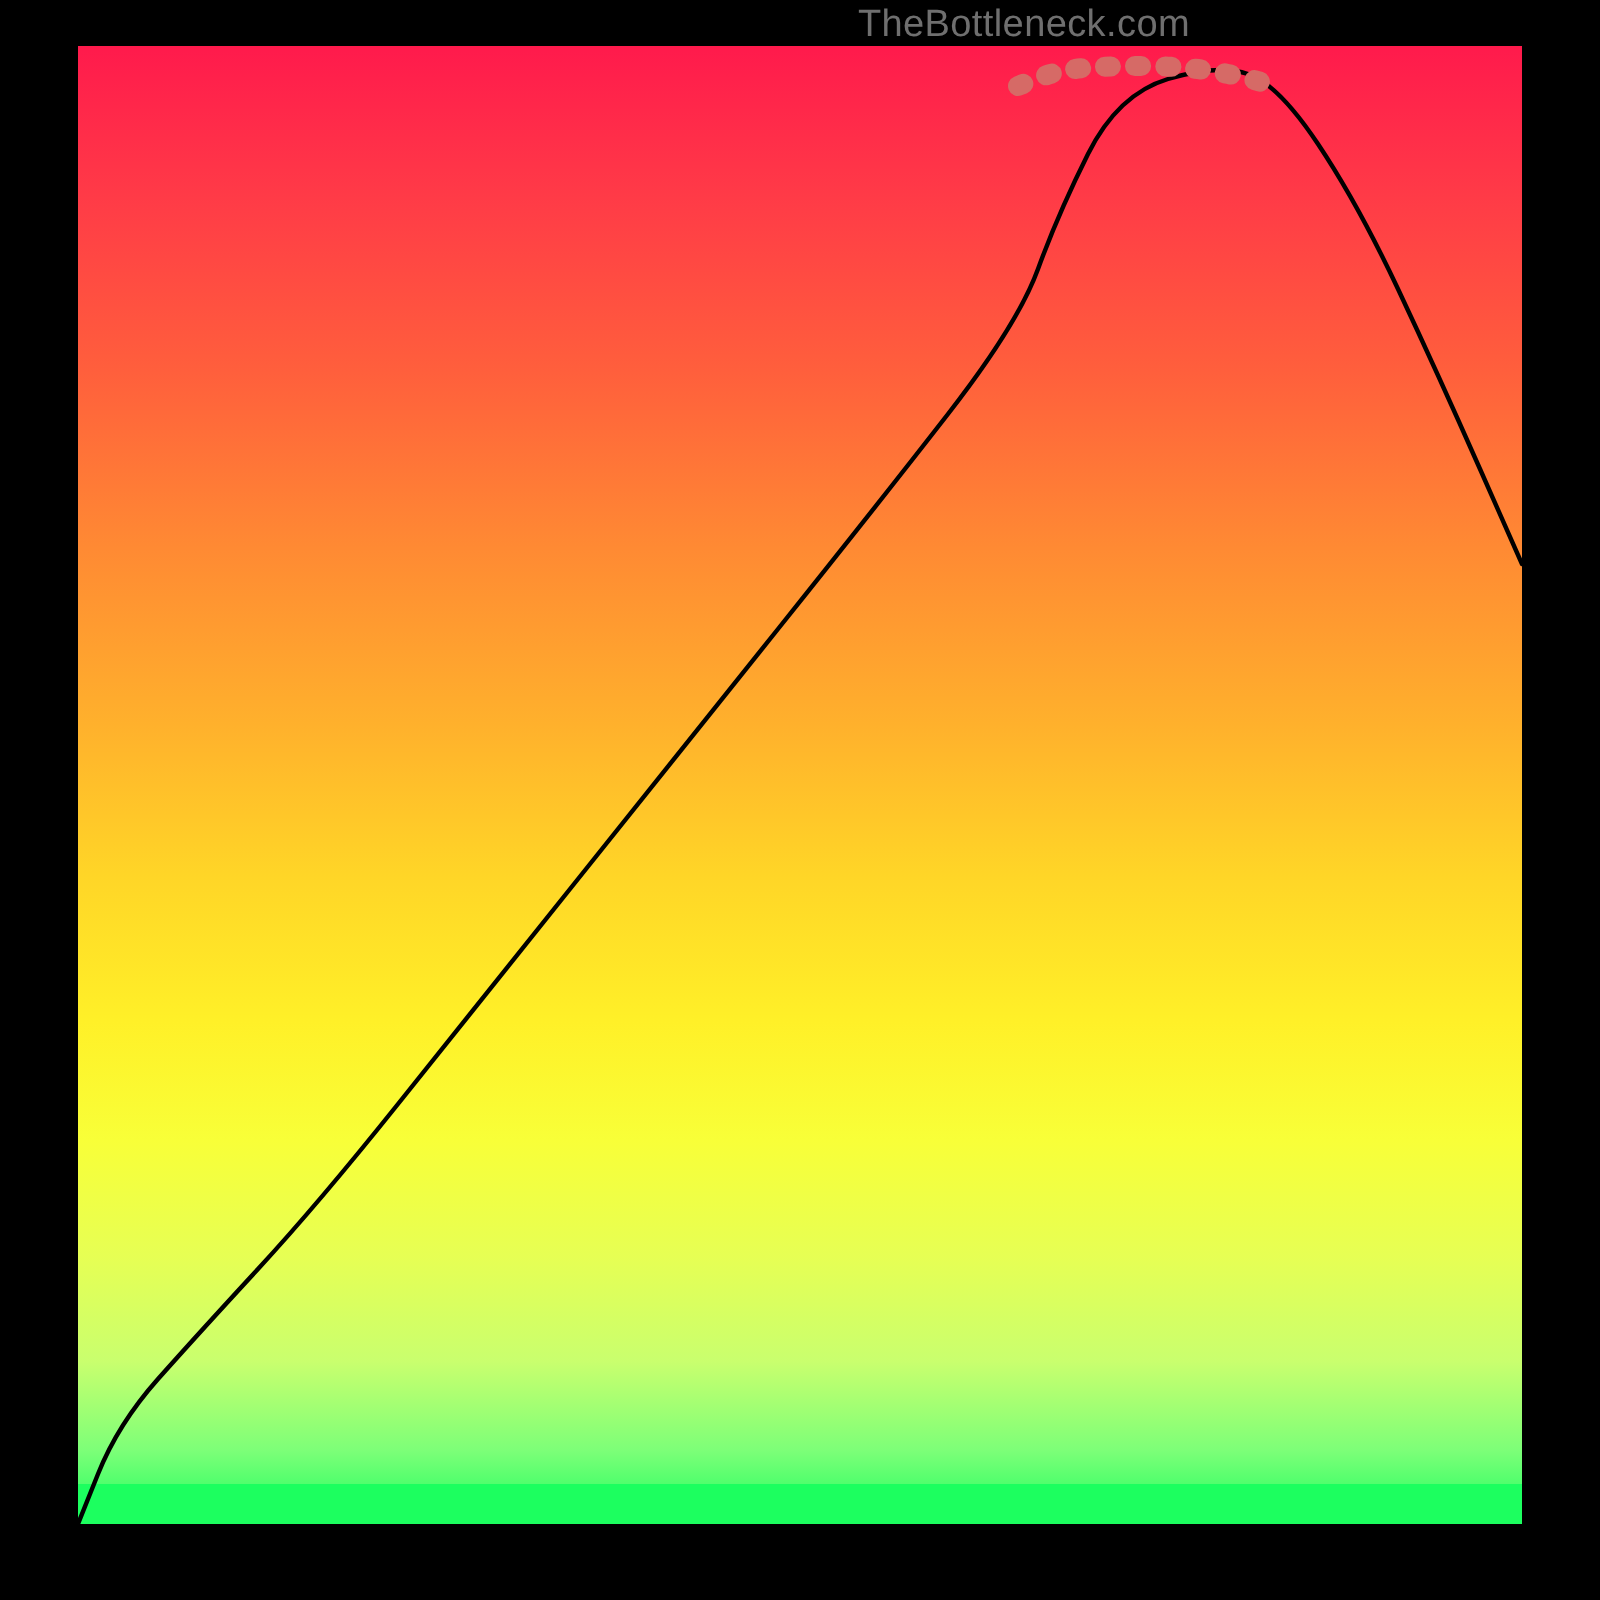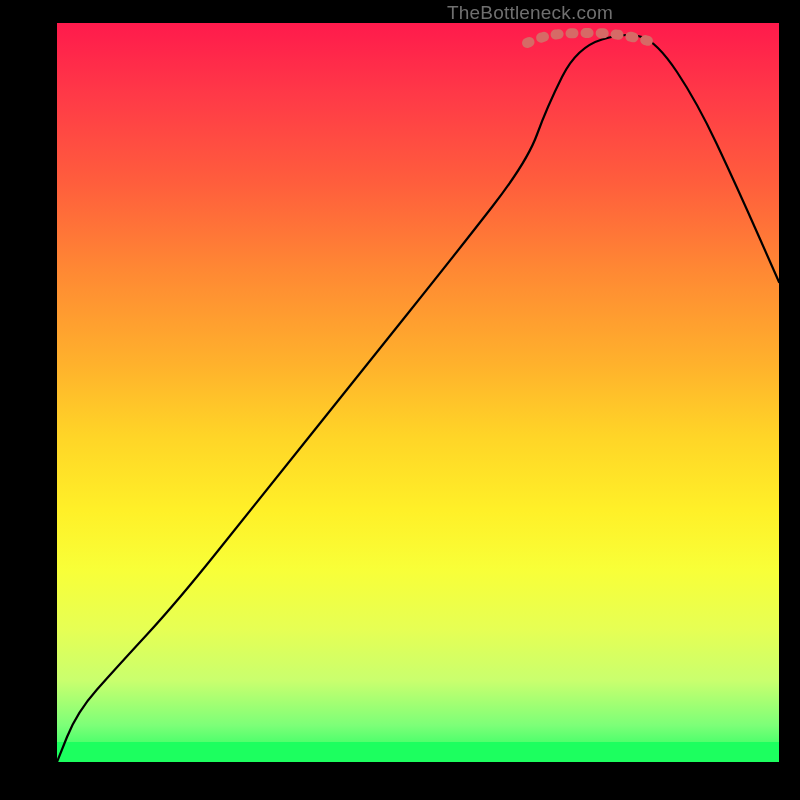--- a/index.html
+++ b/index.html
@@ -6,21 +6,21 @@
     margin: 0;
     padding: 0;
     width: 800px;
     height: 800px;
     background: #000;
     overflow: hidden;
     font-family: Verdana, Geneva, sans-serif;
   }
   .frame {
     position: absolute;
-    left: 18px;
+    left: 0;
     top: 0;
     width: 637px;
     height: 800px;
     background: #000;
   }
   .plot-area {
     position: absolute;
     left: 39px;
     top: 23px;
     width: 722px;

